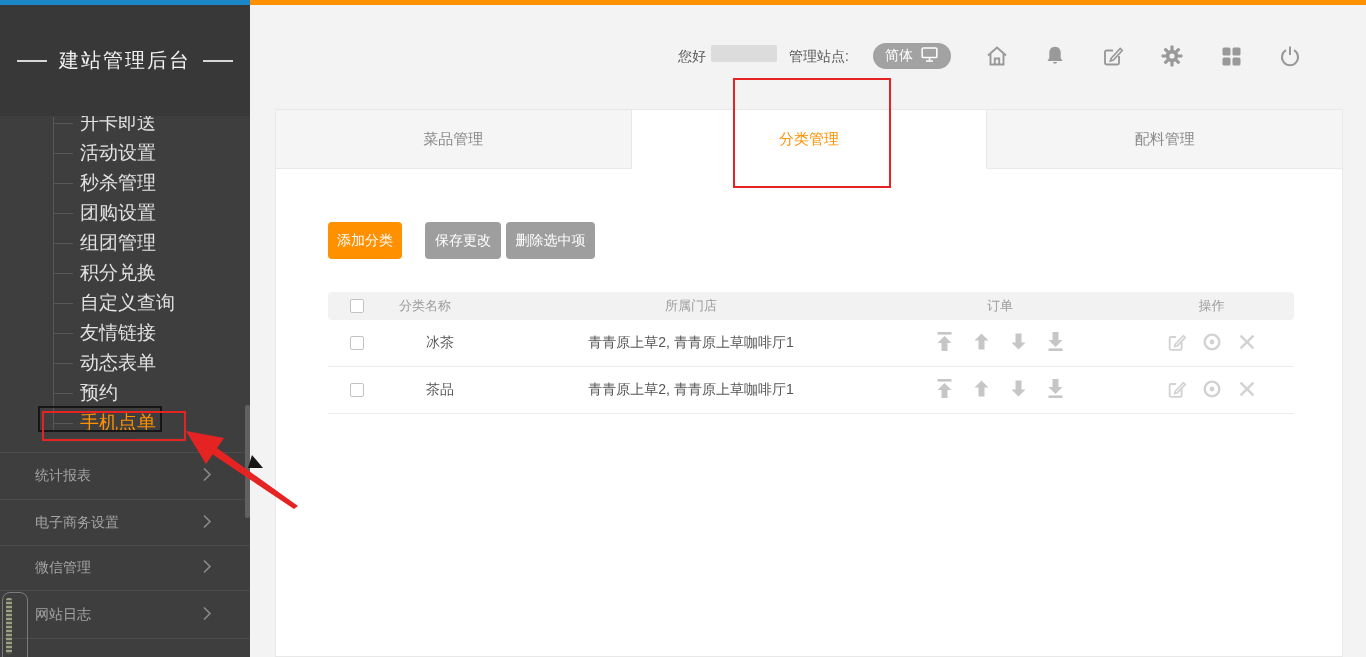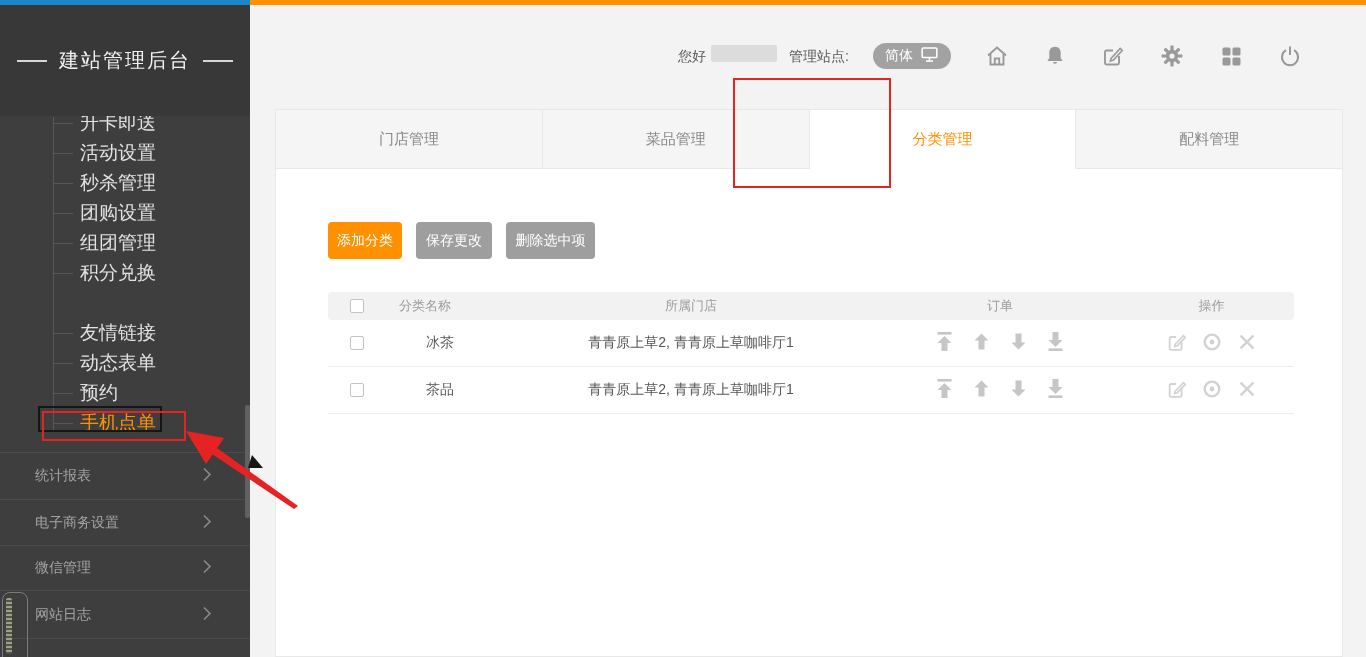--- a/index.html
+++ b/index.html
@@ -36,21 +36,21 @@
 
   
   .card { position:absolute; left:275px; top:109px; width:1068px; height:548px; background:#fff; border:1px solid #e8e8e8; }
   .tabs { display:flex; height:59px; }
   .tab { flex:1; display:flex; align-items:center; justify-content:center; background:#f5f5f5; color:#8a8a8a; font-size:15px; border-right:1px solid #e8e8e8; border-bottom:1px solid #e8e8e8; cursor:pointer; }
   .tab:last-child { border-right:none; }
   .tab.active { background:#fff; color:#ff9000; border-bottom:1px solid #fff; }
 
   .btn { position:absolute; top:112px; height:37px; border:none; border-radius:4px; color:#fff; font-size:14px; font-family:inherit; cursor:pointer; }
   .btn-add { left:52px; width:74px; background:#ff9000; }
-  .btn-save { left:140px; width:76px; background:#9e9e9e; }
+  .btn-save { left:149px; width:76px; background:#9e9e9e; }
   .btn-del { left:230px; width:89px; background:#9e9e9e; }
 
   
   .tbl { position:absolute; left:52px; top:182px; width:966px; }
   .trow { display:flex; align-items:center; }
   .thead { height:28px; background:#f2f2f2; border-radius:4px; color:#9c9c9c; font-size:13px; }
   .tr { height:47px; border-bottom:1px solid #ededed; color:#555; font-size:14px; }
   .c1 { width:58px; display:flex; justify-content:center; }
   .c2 { width:125px; }
   .thead .c2 { padding-left:13px; }
@@ -80,20 +80,21 @@
 
   <div class="sidebar">
     <div class="tree-vline"></div>
 
     <div class="mi" style="top:103px">升卡即送</div>
     <div class="mi" style="top:133px">活动设置</div>
     <div class="mi" style="top:163px">秒杀管理</div>
     <div class="mi" style="top:193px">团购设置</div>
     <div class="mi" style="top:223px">组团管理</div>
     <div class="mi" style="top:253px">积分兑换</div>
+    <div class="mi" style="top:283px">自定义查询</div>
     <div class="mi" style="top:313px">友情链接</div>
     <div class="mi" style="top:343px">动态表单</div>
     <div class="mi" style="top:373px">预约</div>
     <div class="mi active" style="top:403px">手机点单</div>
 
     <div class="sb-header">
       <div class="sb-title">
         <span class="dash"></span>
         <span>建站管理后台</span>
         <span class="dash"></span>
@@ -200,21 +201,20 @@
   </span>
   <span class="hicon" style="left:1278px">
     <svg width="24" height="24" viewBox="0 0 24 24">
         <path d="M8 6.2 a8 8 0 1 0 8 0" fill="none" stroke="#999" stroke-width="2"></path>
         <line x1="12" y1="2.5" x2="12" y2="11" stroke="#999" stroke-width="2"></line>
       </svg>
   </span>
 
   <div class="card">
     <div class="tabs">
-      <div class="tab">门店管理</div>
       <div class="tab">菜品管理</div>
       <div class="tab active">分类管理</div>
       <div class="tab">配料管理</div>
     </div>
 
     <button class="btn btn-add">添加分类</button>
     <button class="btn btn-save">保存更改</button>
     <button class="btn btn-del">删除选中项</button>
 
     <div class="tbl">

